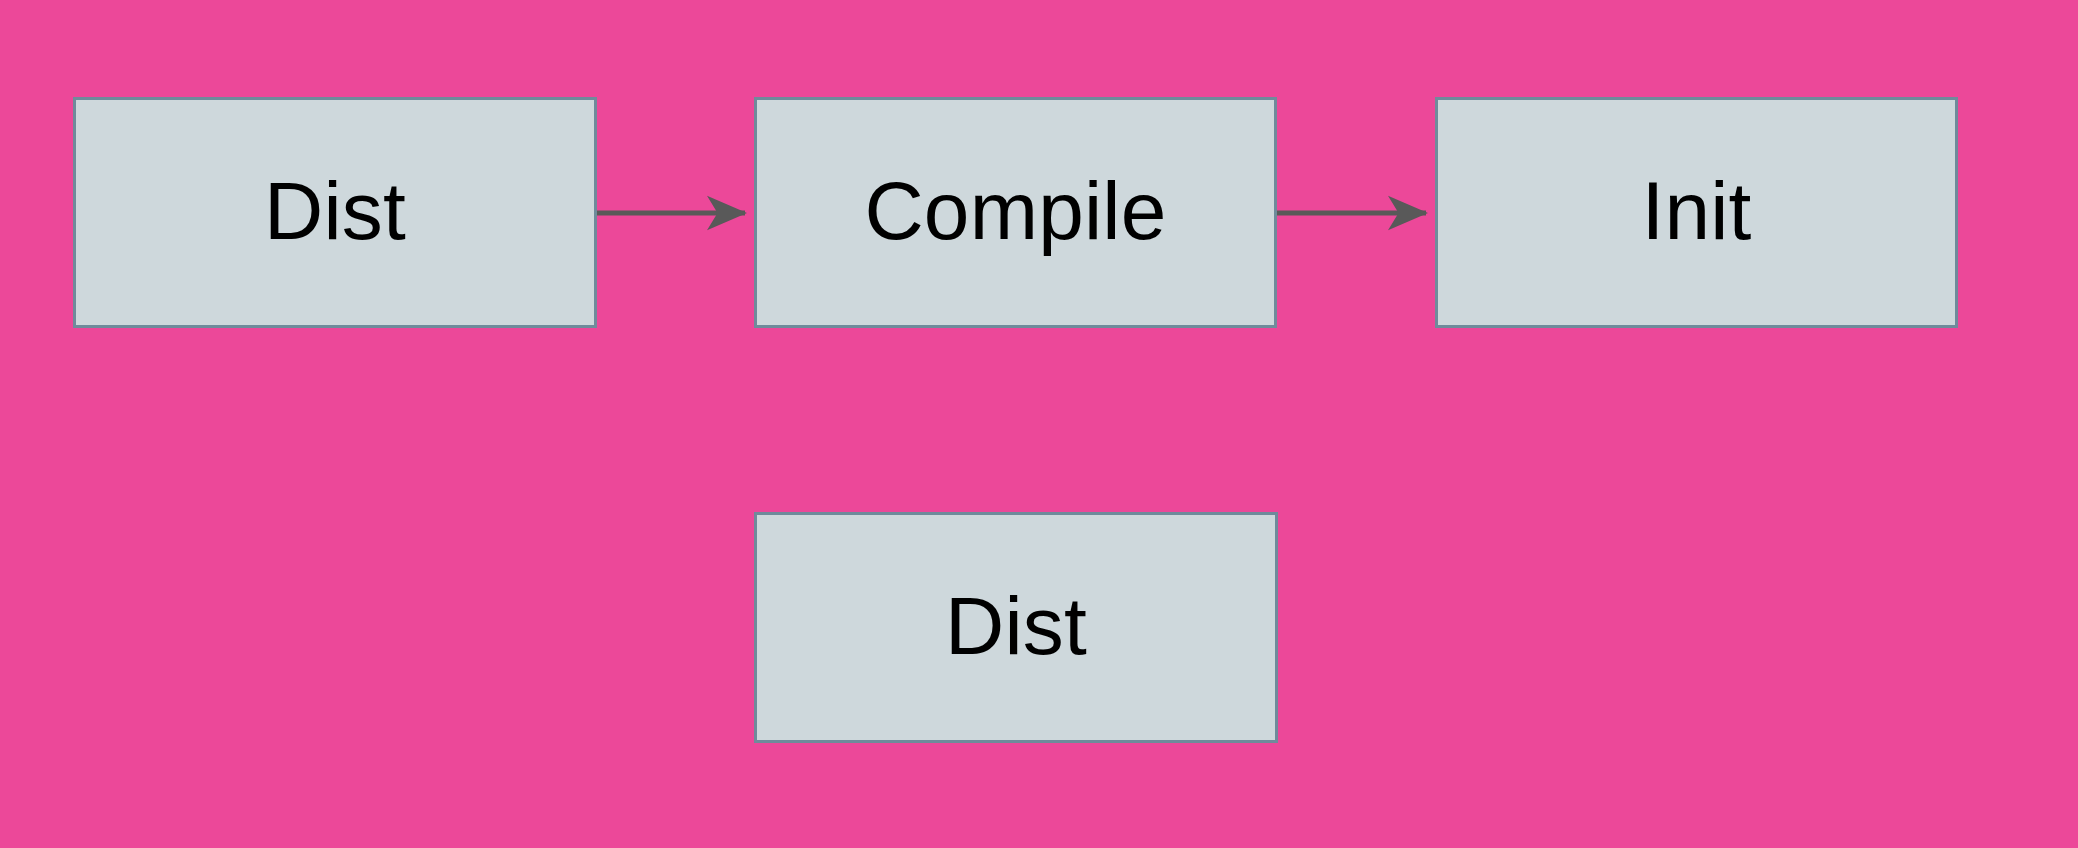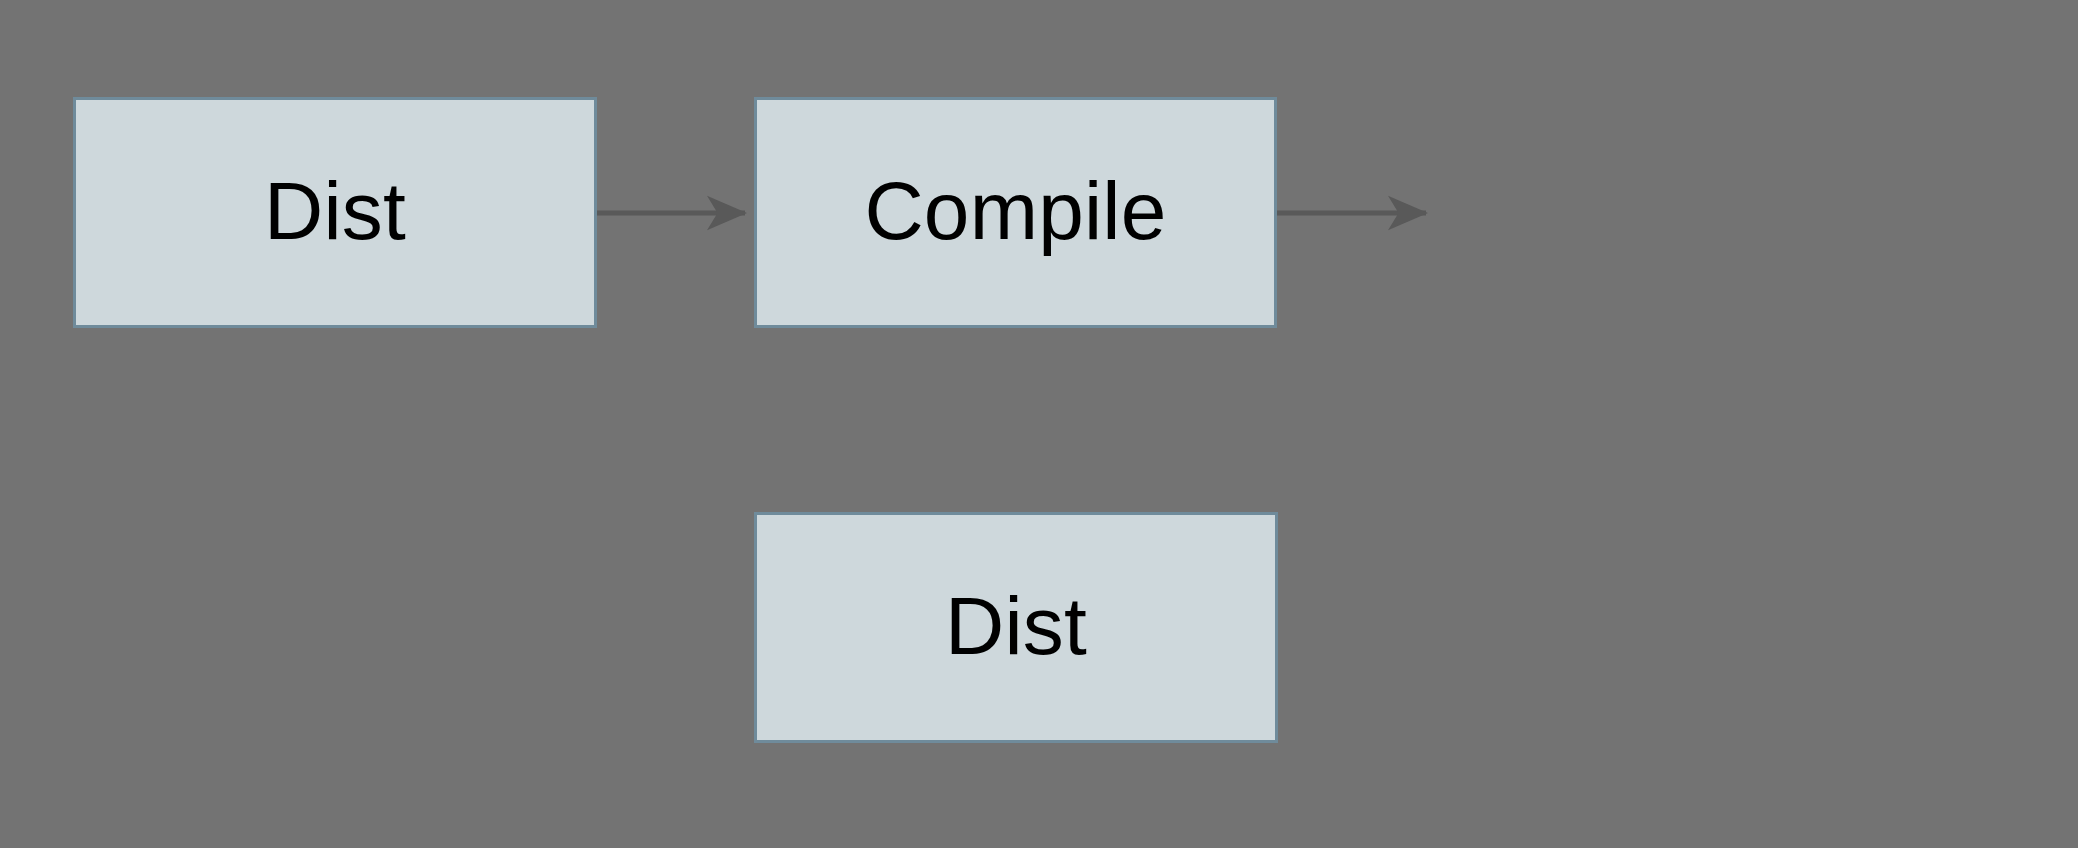--- a/index.html
+++ b/index.html
@@ -8,21 +8,21 @@
     padding: 0;
     background: #ffffff;
   }
   body {
     font-family: "Liberation Sans", sans-serif;
   }
   #diagram-canvas {
     position: relative;
     width: 2078px;
     height: 848px;
-    background: #737373;
+    background: #ec4899;
     overflow: hidden;
   }
   .node {
     position: absolute;
     box-sizing: border-box;
     display: flex;
     align-items: center;
     justify-content: center;
     background: #ced8dc;
     border: 3px solid #6f8b9b;
@@ -67,18 +67,21 @@
   </svg>
 
   <div class="node" style="left:73px; top:97px; width:524px; height:231px;">
     <span class="node-label">Dist</span>
   </div>
 
   <div class="node" style="left:754px; top:97px; width:523px; height:231px;">
     <span class="node-label">Compile</span>
   </div>
 
+  <div class="node" style="left:1435px; top:97px; width:523px; height:231px;">
+    <span class="node-label">Init</span>
+  </div>
 
   <div class="node" style="left:754px; top:512px; width:524px; height:231px;">
     <span class="node-label">Dist</span>
   </div>
 
 </div>
 
 </body></html>

